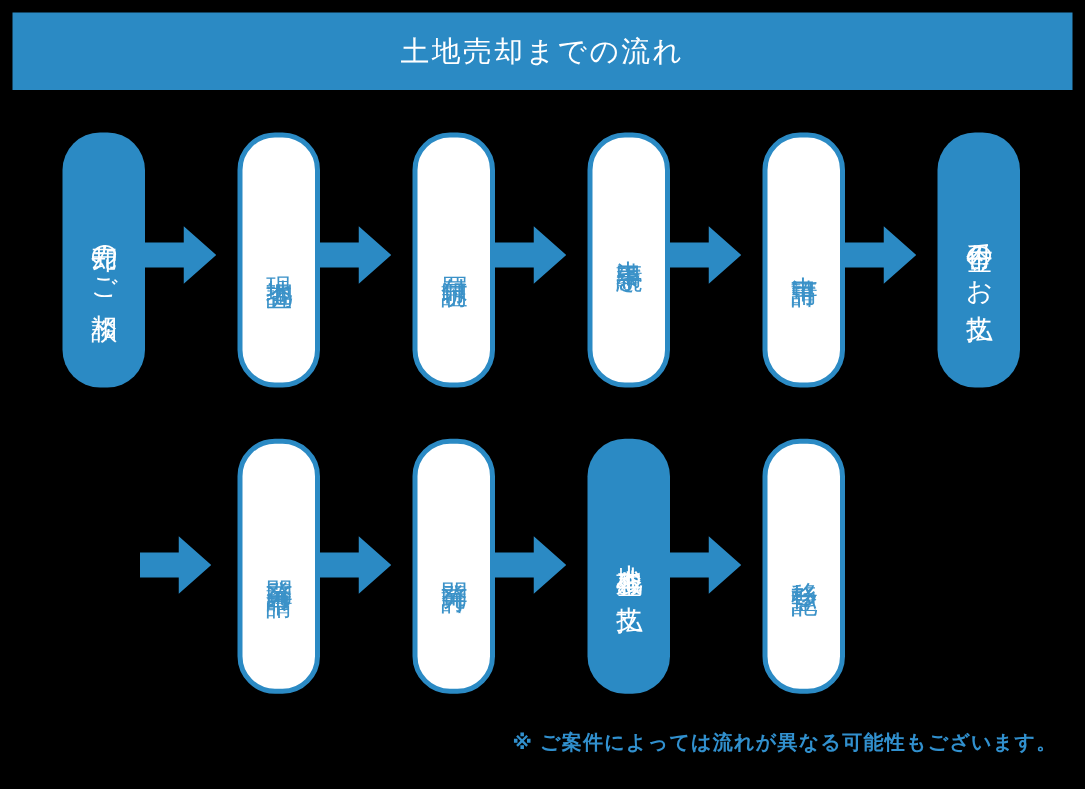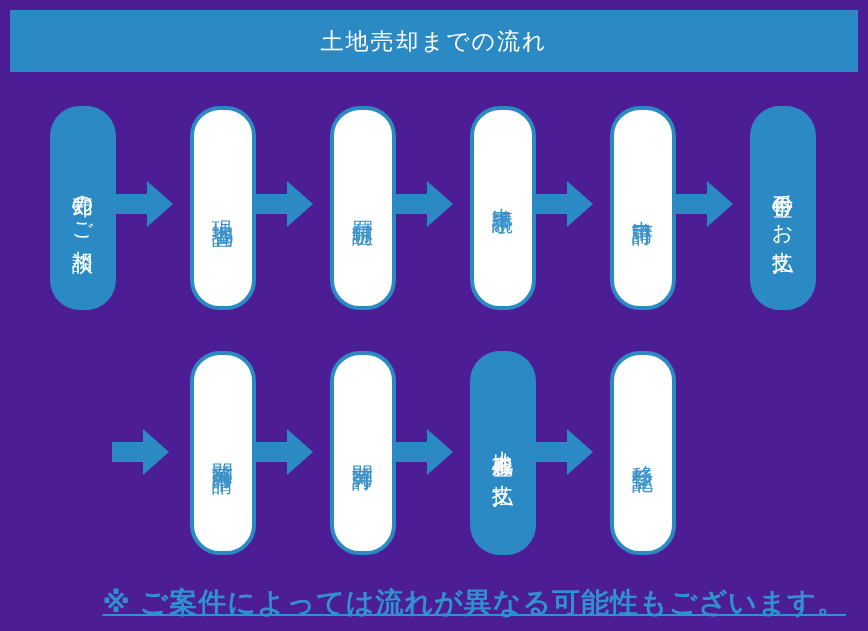--- a/index.html
+++ b/index.html
@@ -4,21 +4,21 @@
 <style>
   :root{
     --primary:#2b8ac4;
     --box_text:#3b92c8;
     --footnote_color:#3190ce;
     --title_text:#ffffff;
   }
   html,body{margin:0;padding:0;background:#ffffff;}
   body{font-family:"Liberation Sans","DejaVu Sans",sans-serif;}
   .canvas{
-    position:relative;width:868px;height:631px;background:#4c1d95;overflow:hidden;
+    position:relative;width:868px;height:631px;background:#000000;overflow:hidden;
   }
   .title-bar{
     position:absolute;left:10px;top:10px;width:848px;height:62px;
     background:var(--primary);display:flex;align-items:center;justify-content:center;
   }
   .title-bar h1{
     margin:0;color:var(--title_text);font-size:23px;font-weight:500;letter-spacing:2px;
   }
   .box{
     position:absolute;width:66px;box-sizing:border-box;border-radius:30px;
@@ -35,23 +35,22 @@
   }
   .arrow{position:absolute;width:58px;height:48px;}
   .arrow svg{display:block;width:100%;height:100%;}
   .arrow path{fill:var(--primary);}
   .a-row1{top:180px;}
   .a-row2{top:428px;}
   .ax0{left:116px}.ax1{left:256px}.ax2{left:396px}.ax3{left:536px}.ax4{left:676px}
   .ax-lead{left:112px}
   .footnote{
     position:absolute;top:584px;right:22px;
-    font-size:28px;font-weight:bold;color:var(--footnote_color);letter-spacing:1px;
+    font-size:16px;font-weight:bold;color:var(--footnote_color);letter-spacing:1px;
     white-space:nowrap;
-    text-decoration:underline;
   }
 </style>
 </head>
 <body>
 
 <div class="canvas">
 
   <header class="title-bar">
     <h1>土地売却までの流れ</h1>
   </header>

